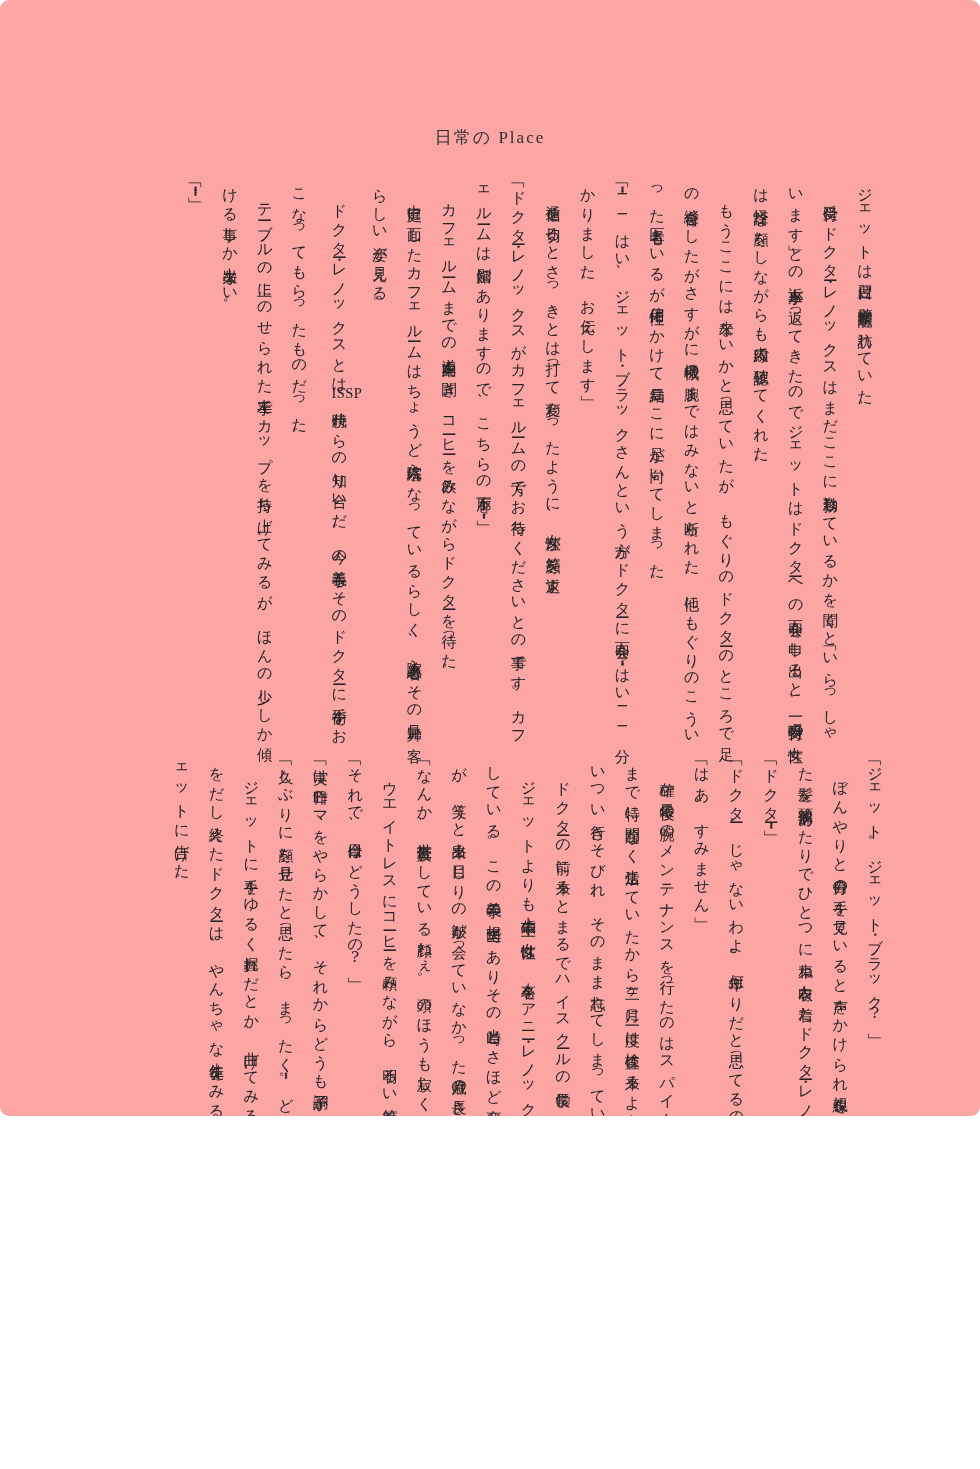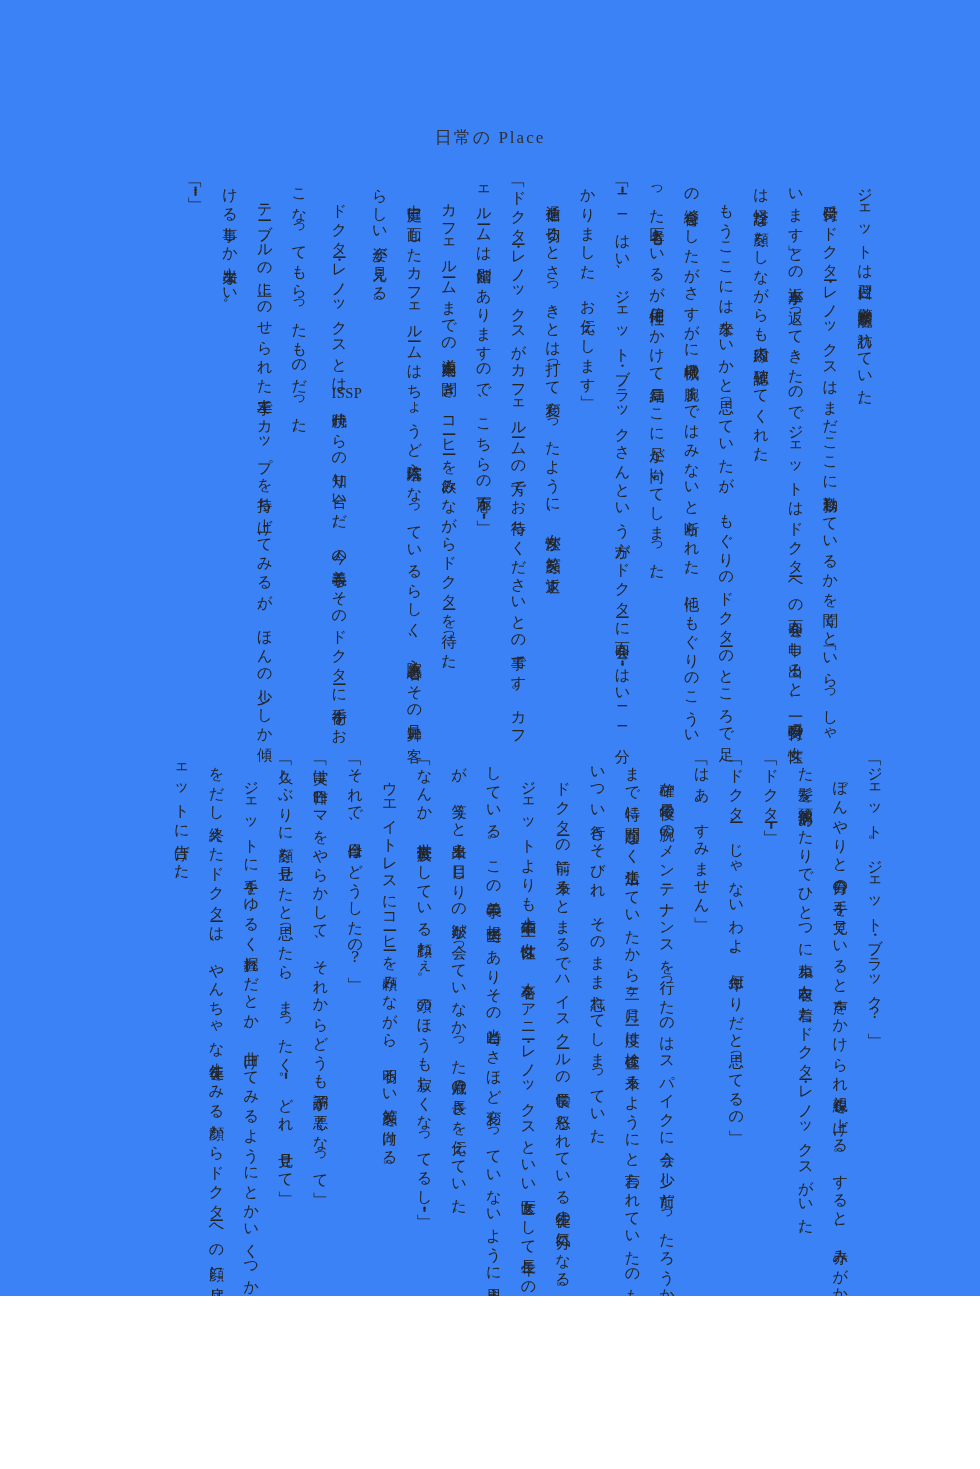--- a/index.html
+++ b/index.html
@@ -3,25 +3,26 @@
 <meta charset="utf-8">
 <style>
   html, body {
     margin: 0;
     padding: 0;
     background: #ffffff;
   }
   #page {
     position: relative;
     width: 980px;
-    height: 1296px;
-    background: #3b82f6;
+    height: 1116px;
+    background: #fca5a5;
     overflow: hidden;
     font-family: "Liberation Serif", "DejaVu Serif", serif;
     color: #2a2a2a;
+    border-radius: 9px;
   }
 
   
   #header {
     position: absolute;
     top: 126px;
     left: 0;
     width: 980px;
     text-align: center;
     font-size: 17px;

